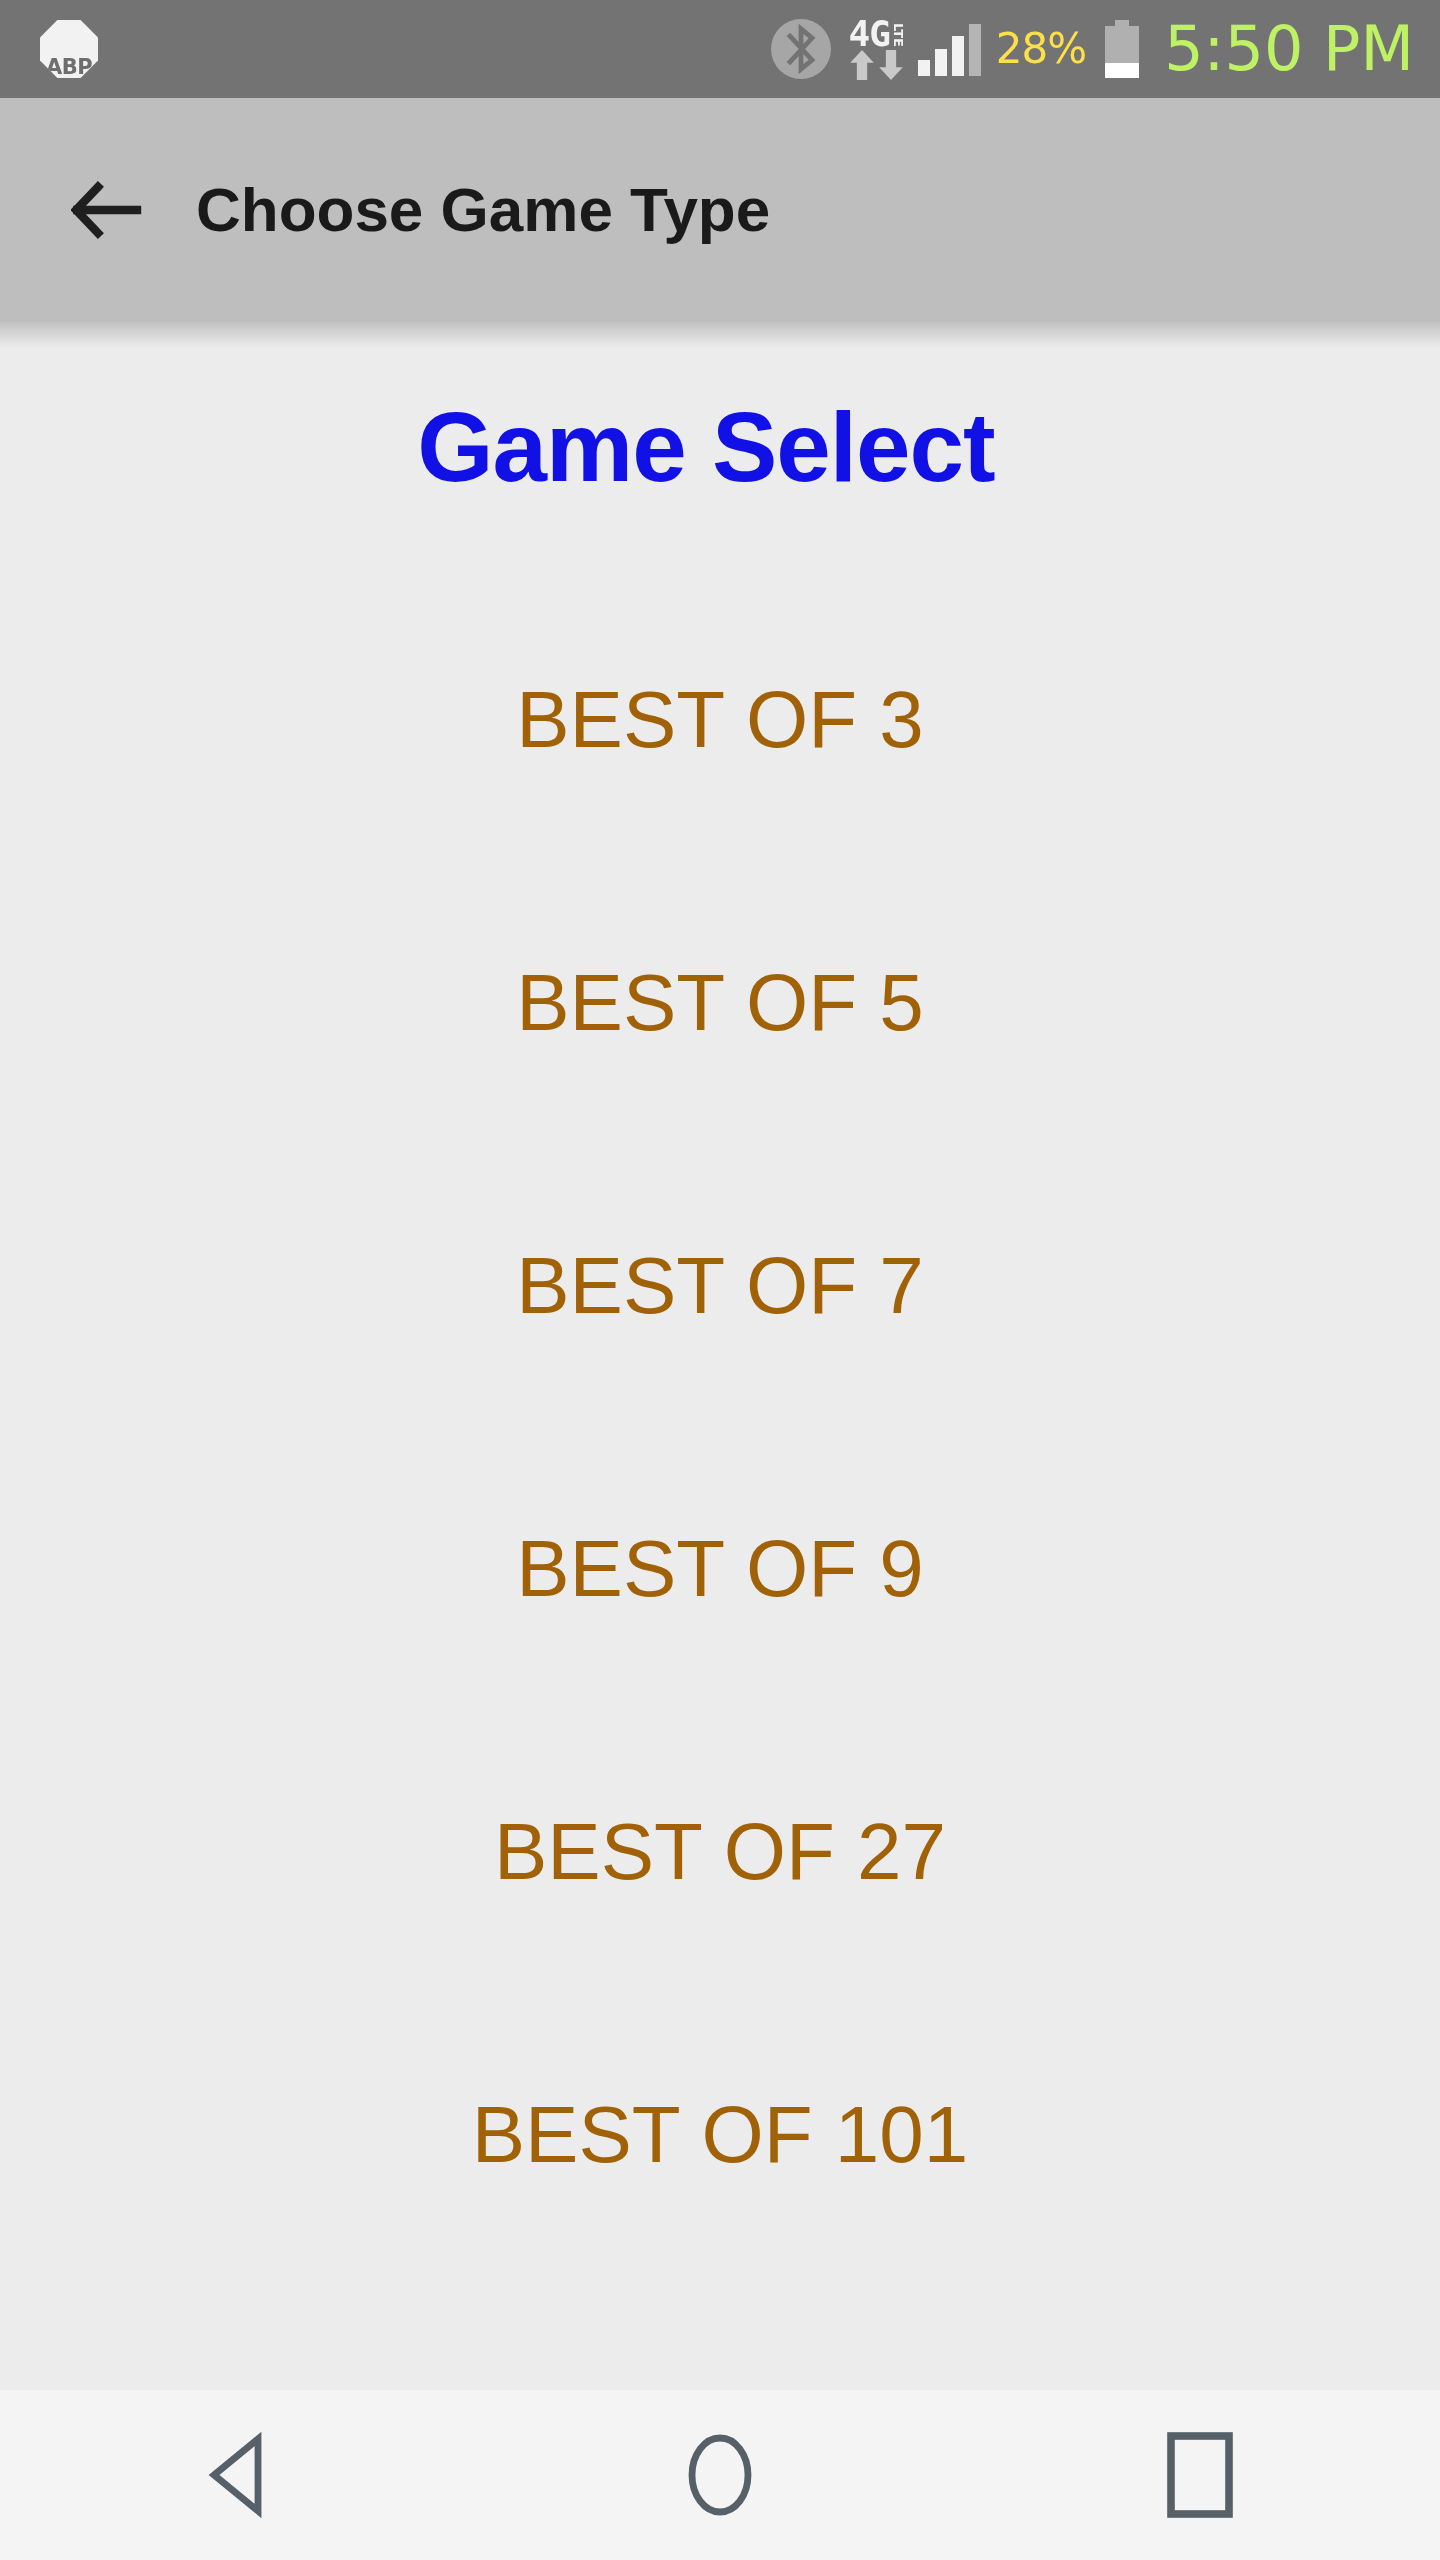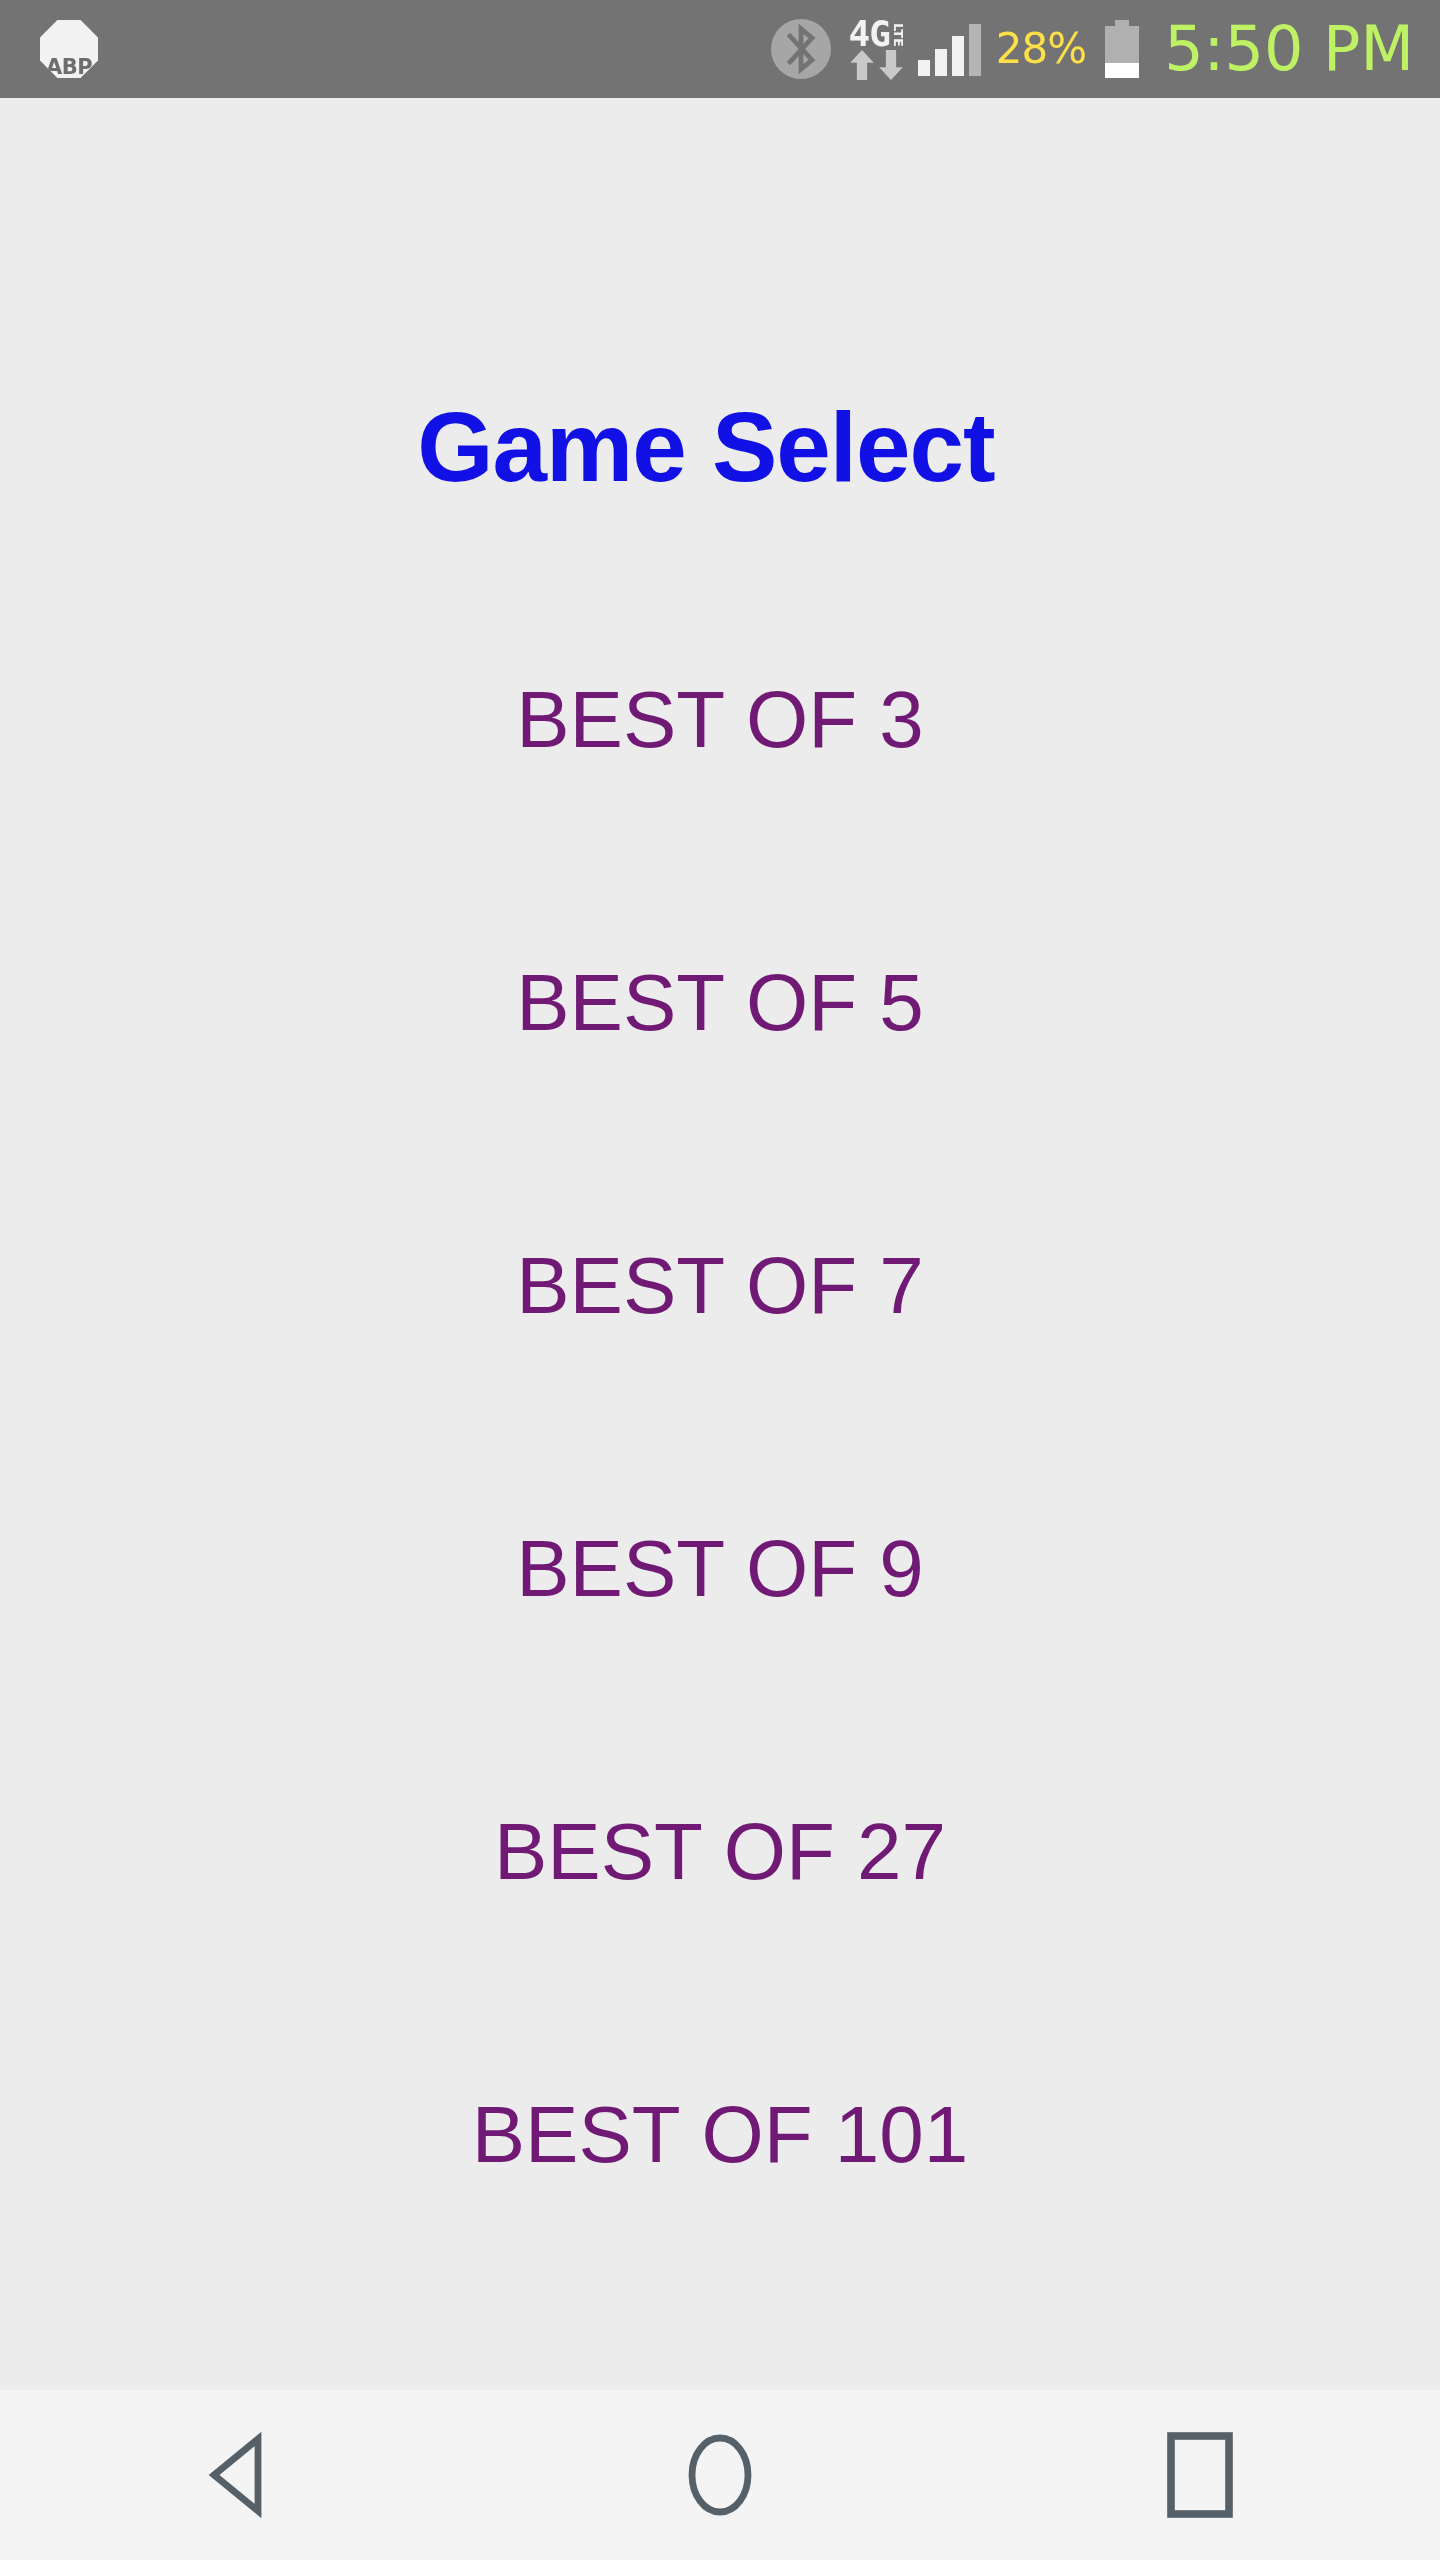--- a/index.html
+++ b/index.html
@@ -247,21 +247,21 @@
     height: 283px;
     display: flex;
     align-items: flex-start;
     justify-content: center;
     box-sizing: border-box;
   }
   .game-item span {
     font-family: "Liberation Sans", sans-serif;
     font-size: 80px;
     font-weight: normal;
-    color: #701a75;
+    color: #a16207;
     line-height: 1;
     white-space: nowrap;
     letter-spacing: 0px;
   }
 
   
   .nav-bar {
     position: absolute;
     left: 0; top: 2390px;
     width: 1440px;
@@ -330,20 +330,29 @@
         <div class="cap"></div>
         <div class="body">
           <div class="fill" id="battery-fill" style="height: 28%;"></div>
         </div>
       </div>
 
       <div class="clock">5:50 PM</div>
     </div>
   </div>
 
+  <div class="app-bar">
+    <div class="back-btn">
+      <svg width="78" height="64" viewBox="0 0 39 32" aria-hidden="true">
+        <path d="M13.5 4.5 L2.5 16 L13.5 27.5" stroke="#1f1f1f" stroke-width="4.2" fill="none" stroke-linecap="square" stroke-linejoin="miter"></path>
+        <path d="M3.2 16 L33 16" stroke="#1f1f1f" stroke-width="4.2" fill="none" stroke-linecap="square"></path>
+      </svg>
+    </div>
+    <div class="app-title">Choose Game Type</div>
+  </div>
 
   <div class="content"></div>
 
   <div class="page-heading">Game Select</div>
 
   <div class="game-list" id="game-list">
 
   <div class="game-item">
         <span>BEST OF 3</span>
       </div>

